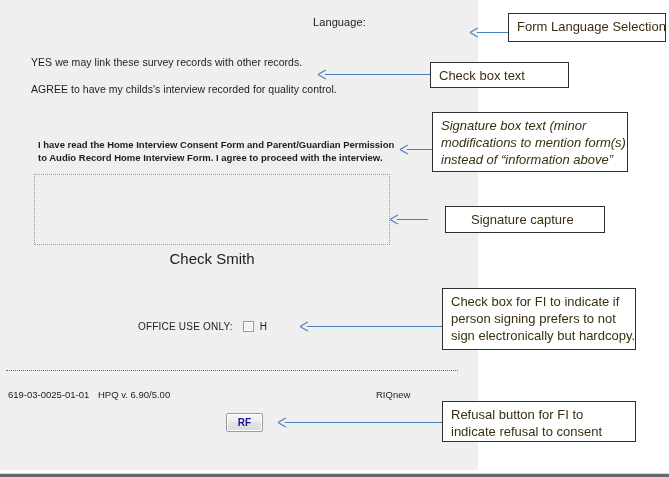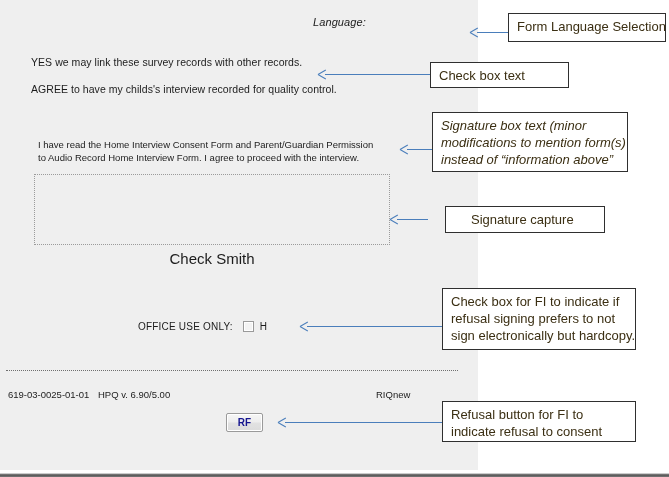--- a/index.html
+++ b/index.html
@@ -44,21 +44,20 @@
     background: #efefef;
   }
 
   
   #language-row {
     position: absolute;
     left: 313px;
     top: 16px;
     display: flex;
     align-items: center;
-    font-style: italic;
   }
   #language-label {
     font-size: 11px;
     color: #1a1a1a;
     letter-spacing: 0.1px;
     margin-right: 6px;
     white-space: nowrap;
   }
   
   #language-select-wrap {
@@ -166,20 +165,21 @@
 
   
   #consent-text {
     position: absolute;
     left: 38px;
     top: 138px;
     width: 370px;
     font-size: 9.5px;
     line-height: 13px;
     color: #1c1c1c;
+    font-weight: bold;
   }
   #consent-text .line { white-space: nowrap; }
 
   
   #signature-box {
     position: absolute;
     left: 34px;
     top: 174px;
     width: 356px;
     height: 71px;
@@ -404,21 +404,21 @@
     <div class="cl">modifications to mention form(s)</div>
     <div class="cl">instead of “information above”</div>
   </div>
 
   <div class="callout" id="callout-sigcap">
     <div class="cl">Signature capture</div>
   </div>
 
   <div class="callout" id="callout-fibox">
     <div class="cl">Check box for FI to indicate if</div>
-    <div class="cl">refusal signing prefers to not</div>
+    <div class="cl">person signing prefers to not</div>
     <div class="cl">sign electronically but hardcopy.</div>
   </div>
 
   <div class="callout" id="callout-refusal">
     <div class="cl">Refusal button for FI to</div>
     <div class="cl">indicate refusal to consent</div>
   </div>
 
   <div class="bottom-edge"></div>
 </div>

